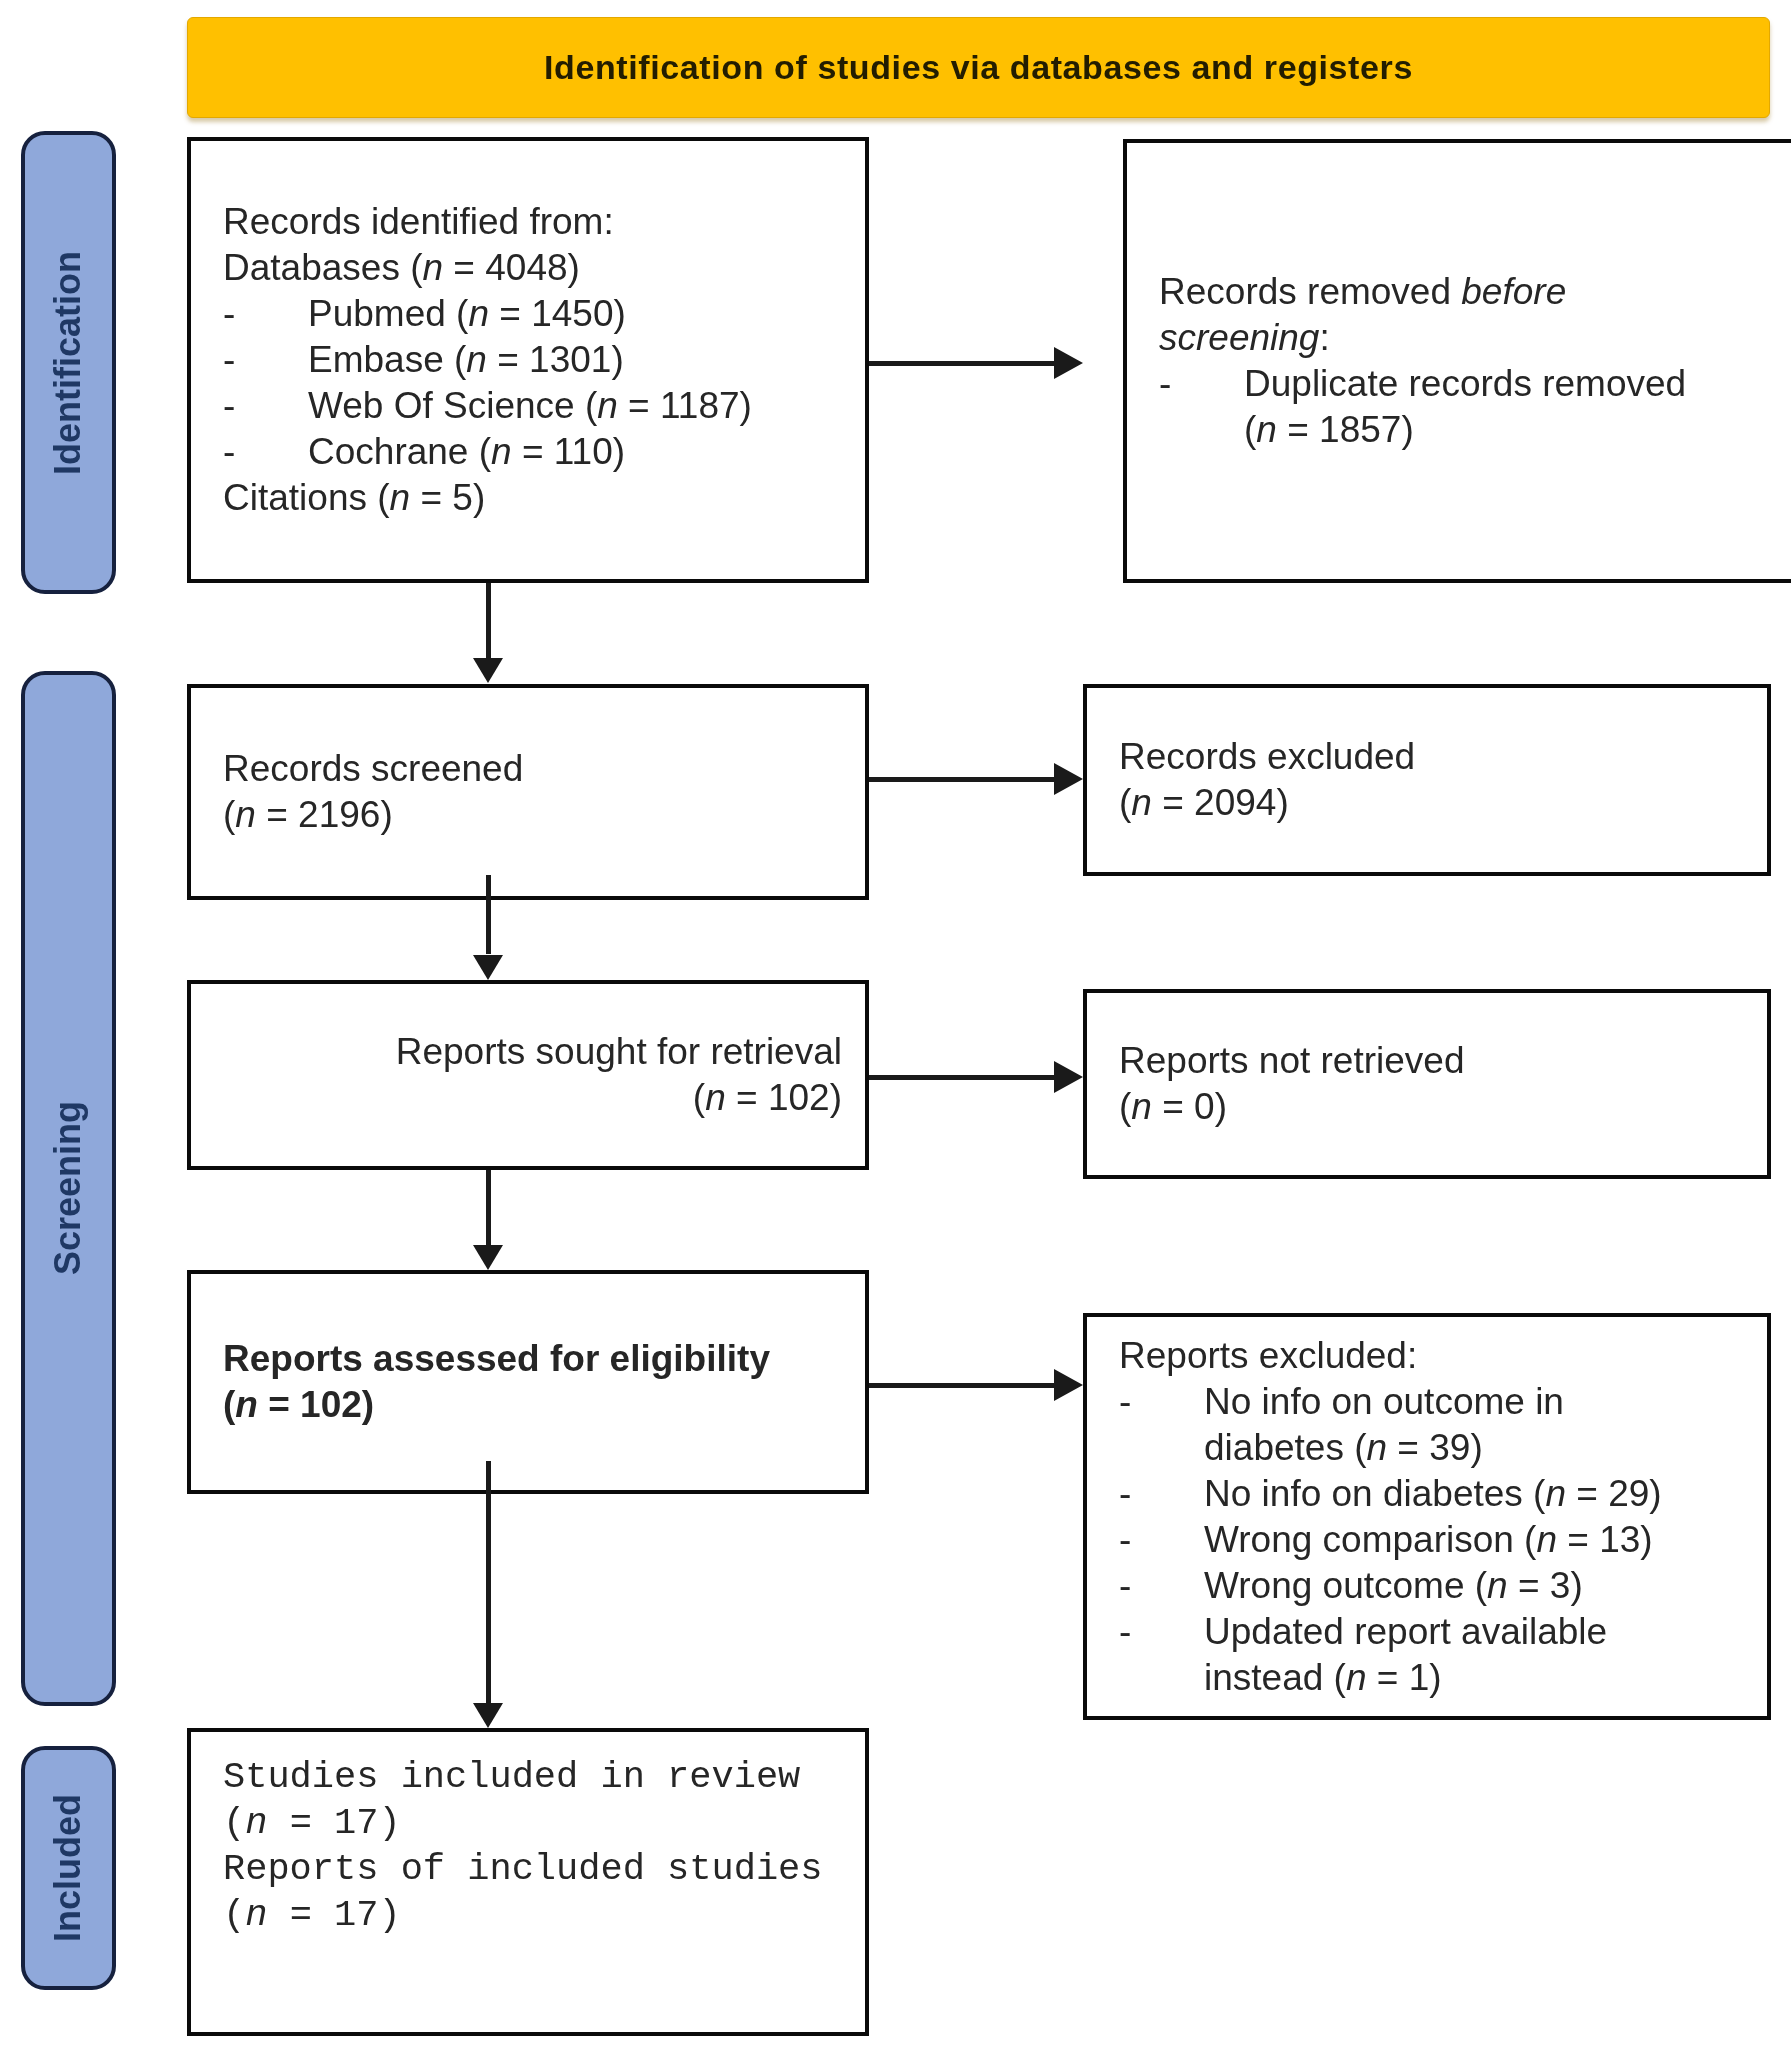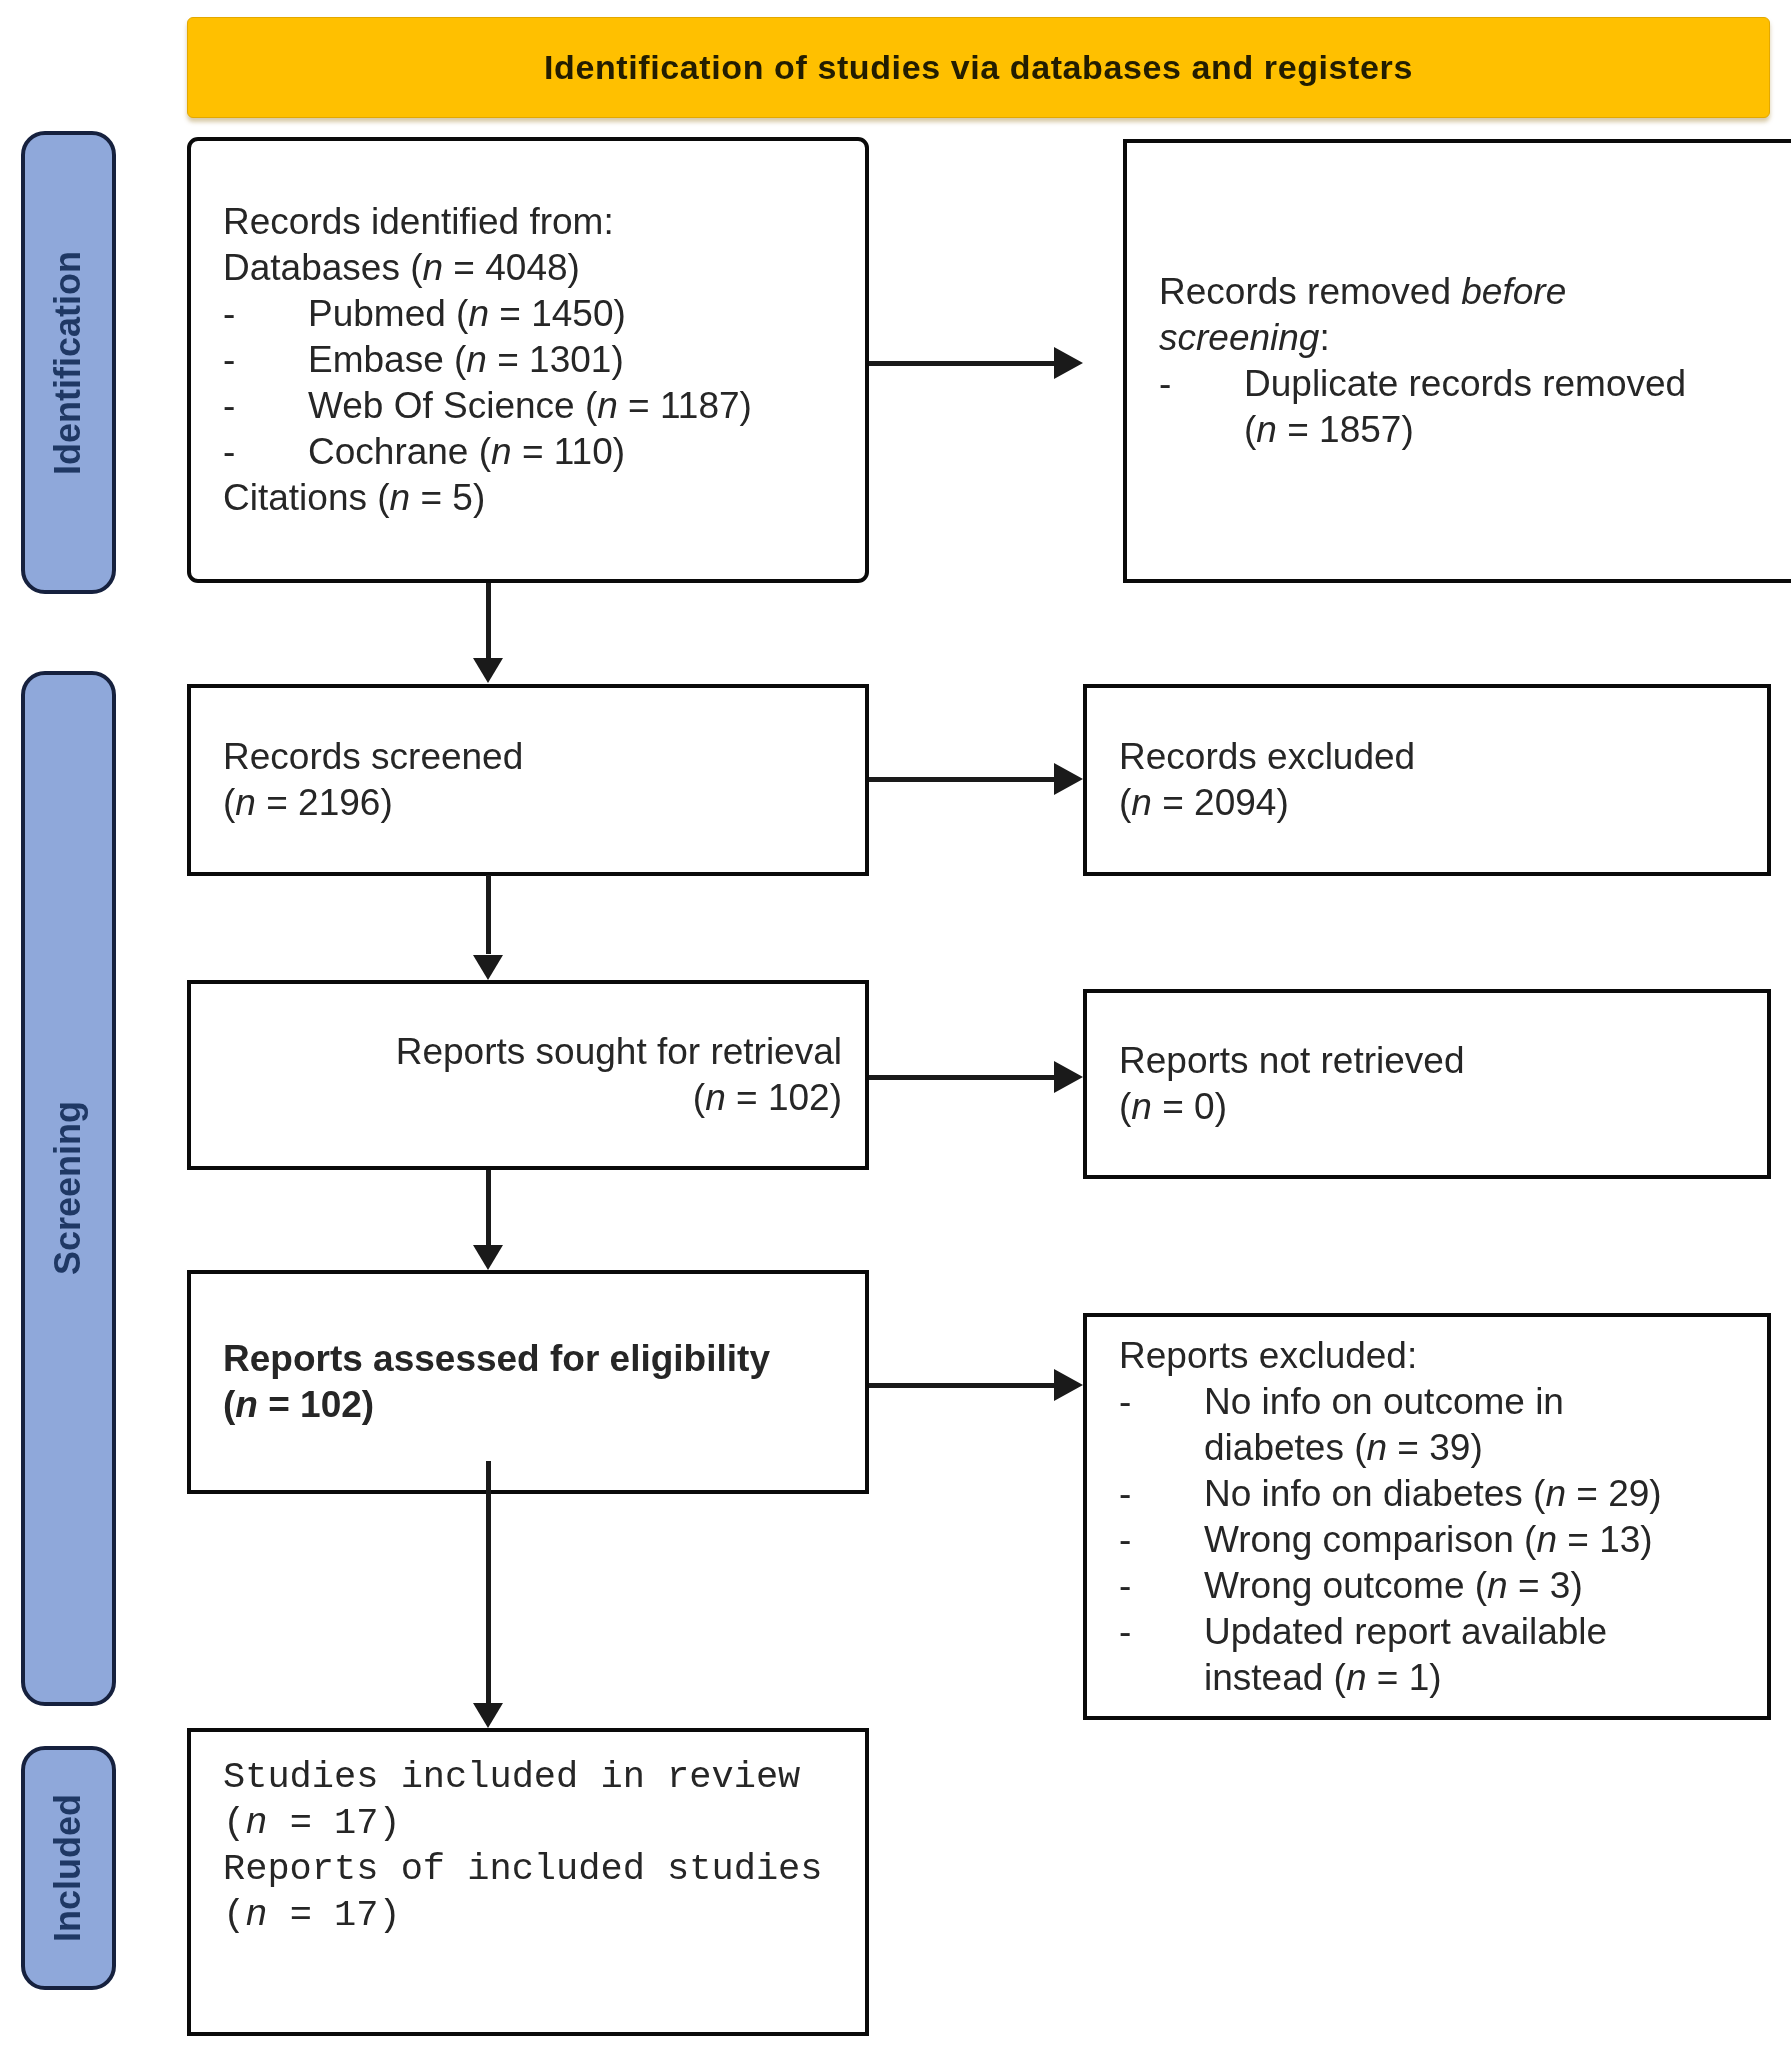--- a/index.html
+++ b/index.html
@@ -40,23 +40,23 @@
   
   .fbox{
     position:absolute; background:var(--box-bg); border:4.6px solid var(--box-border);
     box-sizing:border-box; display:flex; flex-direction:column; justify-content:center;
     padding:5.7px 23px 5.7px 32px; font-size:37px; line-height:46px;
   }
   .fbox .line{ display:flex; align-items:baseline; }
   .fbox .line .marker{ flex:0 0 85px; width:85px; }
   .fbox .line.indent{ padding-left:85px; }
   .fbox .txt i{ font-style:italic; }
-  #box-records-identified{ left:187px;  top:137px;  width:682px; height:446px;border-radius:11px; }
+  #box-records-identified{ left:187px;  top:137px;  width:682px; height:446px; }
   #box-records-removed   { left:1083px; top:139px;  width:688px; height:444px;margin-left:40px; }
-  #box-records-screened  { left:187px;  top:684px; width:682px; height:192px; }
+  #box-records-screened  { left:187px;  top:684px; width:682px; height:216px; }
   #box-records-excluded  { left:1083px; top:684px; width:688px; height:192px; }
   #box-reports-sought    { left:187px;  top:980px; width:682px; height:190px;align-items:flex-end; }
   #box-reports-not-retrieved{ left:1083px; top:989px; width:688px; height:190px; }
   #box-reports-assessed  { left:187px;  top:1270px; width:682px; height:224px;font-weight:bold; }
   #box-reports-excluded  { left:1083px; top:1313px; width:688px; height:407px; }
   #box-studies-included  { left:187px;  top:1728px; width:682px; height:308px; justify-content:flex-start; padding-top:22px;font-family:Liberation Mono, monospace; }
   
   .vshaft{ position:absolute; width:4.6px; background:var(--arrow); left:486px; }
   .vhead{ position:absolute; left:473px; width:0; height:0;
           border-left:15.5px solid transparent; border-right:15.5px solid transparent;

